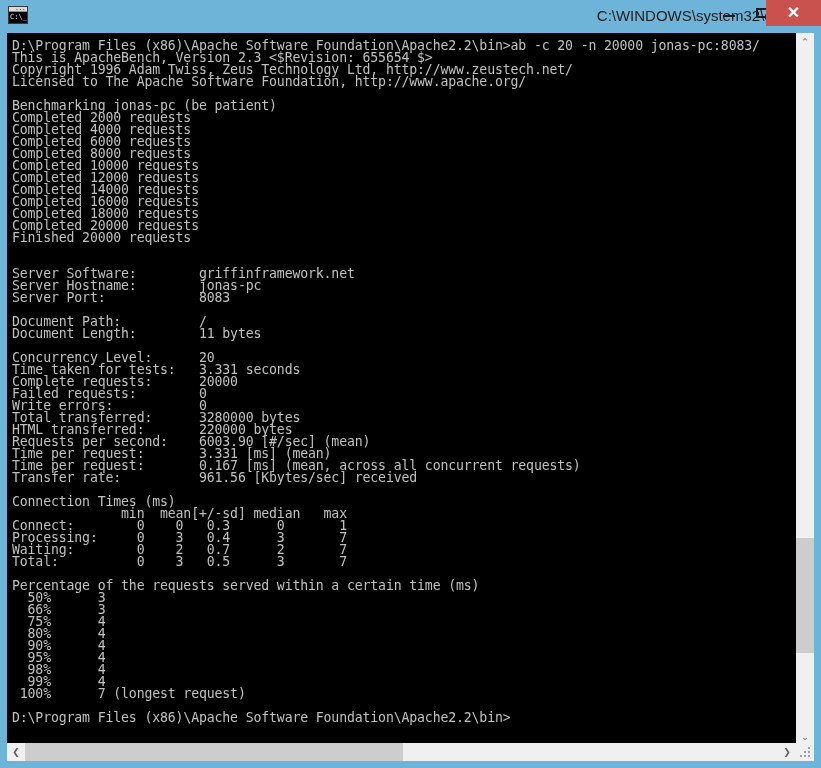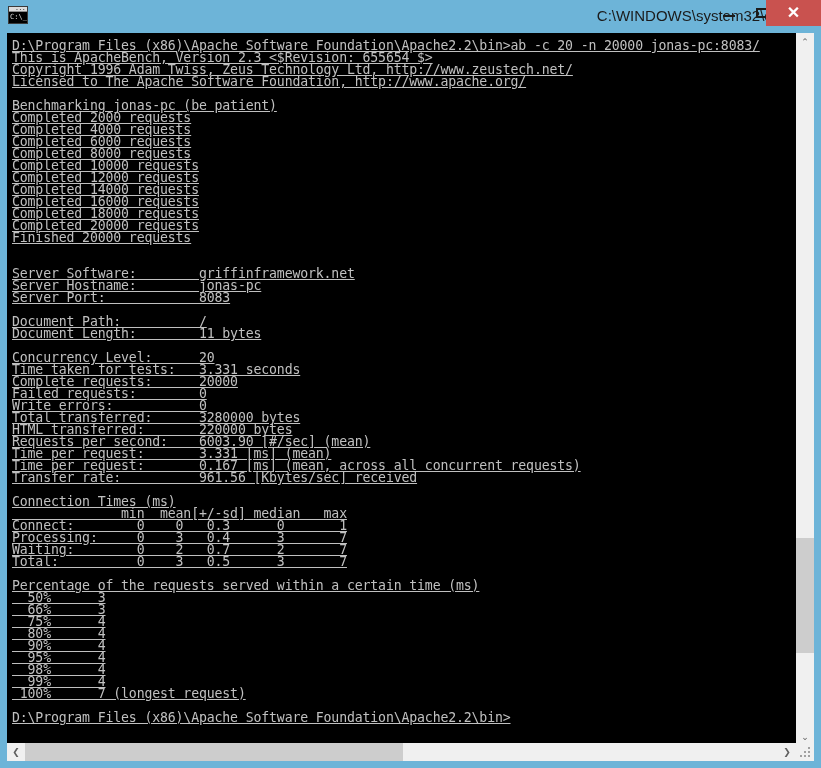--- a/index.html
+++ b/index.html
@@ -142,21 +142,20 @@
     background: #000000;
     color: #c0c0c0;
     font-family: "DejaVu Sans Mono", monospace;
     font-size: 13.2px;
     line-height: 12px;
     padding: 7px 0 0 5px;
     box-sizing: border-box;
     white-space: pre;
     overflow: hidden;
     letter-spacing: -0.15px;
-    text-decoration: underline;
   }
   #console-text .ln {
     display: block;
     height: 12px;
   }
 
   
   #vscroll {
     position: absolute;
     right: 0; top: 0;

